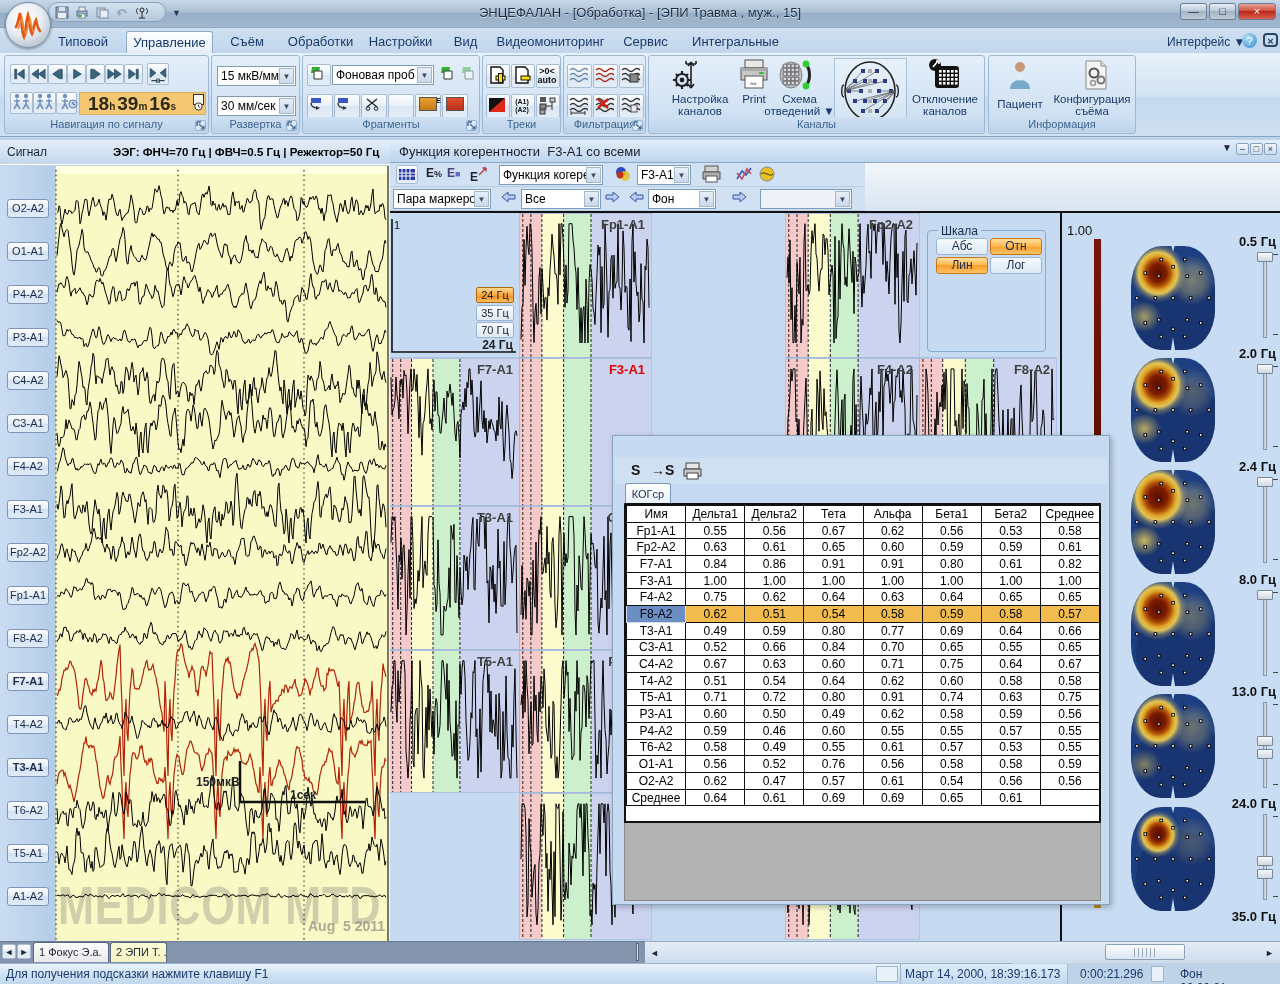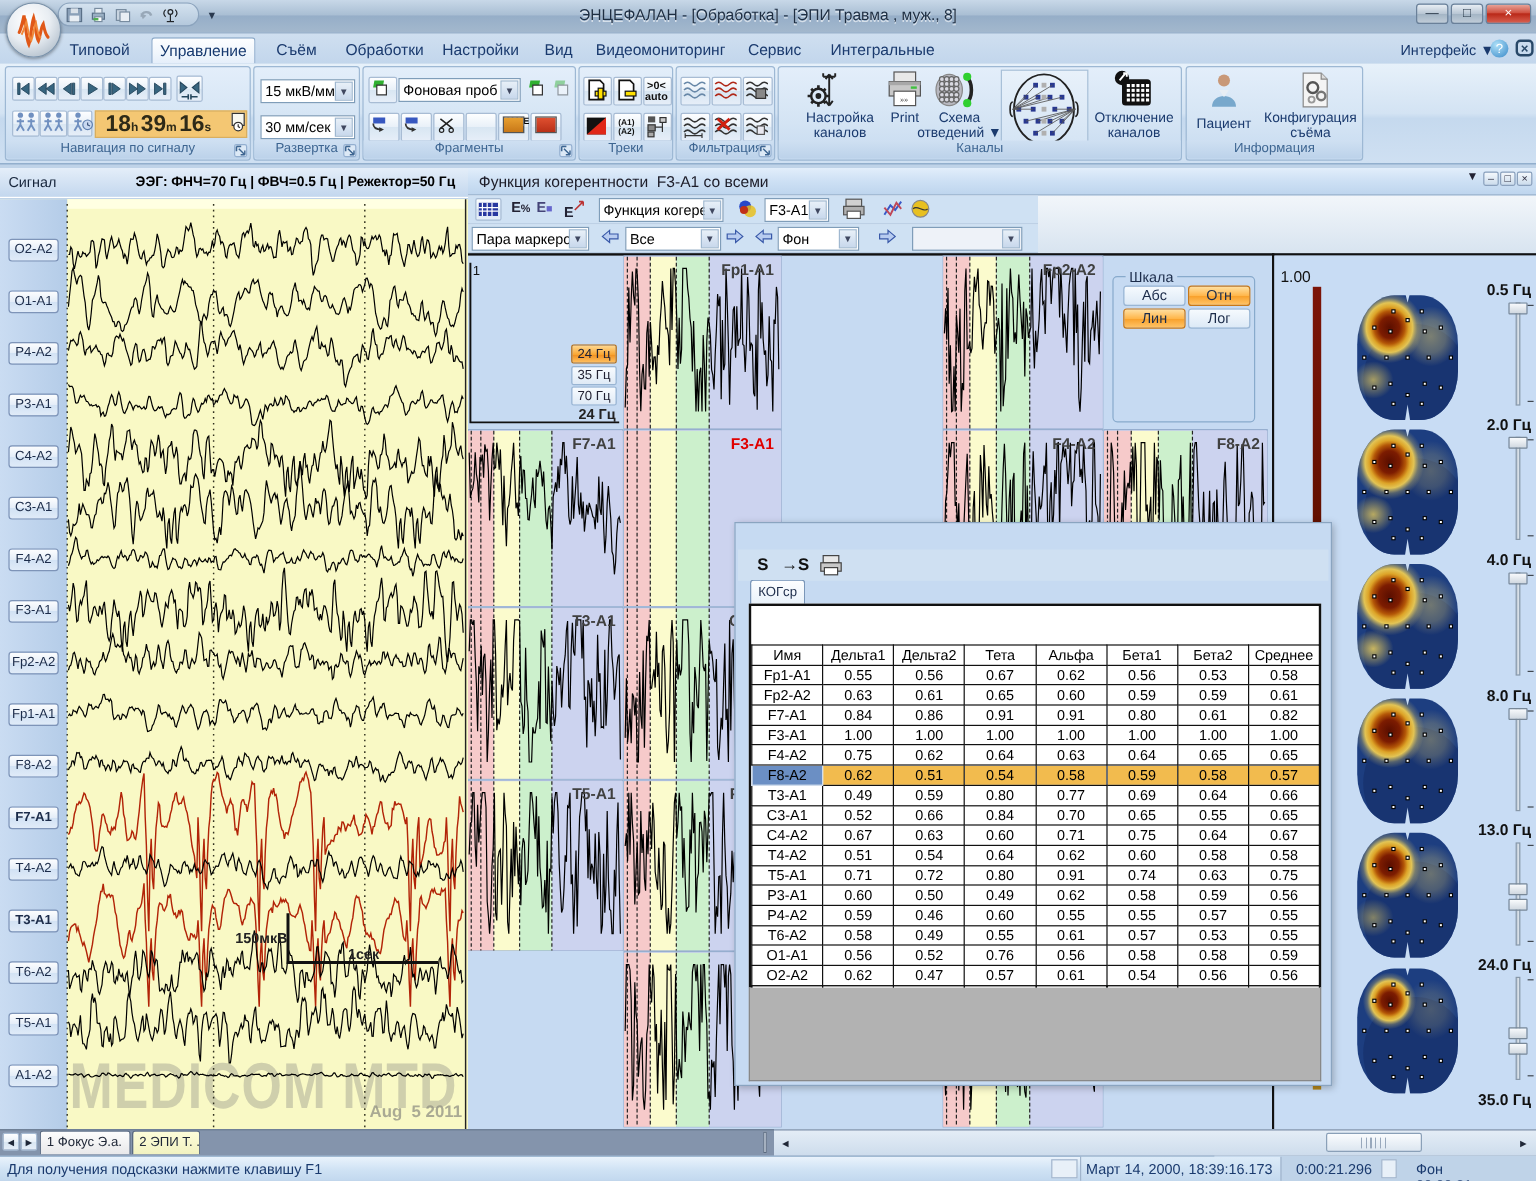--- a/index.html
+++ b/index.html
@@ -66,21 +66,21 @@
 #scalebox{position:absolute;left:537px;top:17px;width:119px;height:122px;border:1px solid #88aacc;border-radius:4px;}
 .sbtn{position:absolute;width:52px;height:17px;border:1px solid #9ab6d4;border-radius:3px;
  background:linear-gradient(#f6fafe,#dce9f6);font-size:12px;color:#1c2c4a;text-align:center;line-height:15px;}
 .sbtn.on{background:linear-gradient(#ffdfa0,#ffb64a 50%,#f89f28 50%,#ffc468);border-color:#c87818;}
 #tablewin{position:absolute;left:612px;top:435px;width:498px;height:470px;background:#c6daf2;
  border:1px solid #8aa4c0;box-shadow:2px 2px 6px rgba(0,0,0,.25);}
 #tabletitle{position:absolute;left:2px;top:2px;width:492px;height:20px;
  background:linear-gradient(#e6f0fb,#cadd F2);background:linear-gradient(#e6f0fb,#cfe2f5);
  font-size:12px;color:#3a3a42;line-height:20px;padding-left:8px;}
 #tabletools{position:absolute;left:2px;top:22px;width:492px;height:26px;background:#cfe0f2;font-size:14px;color:#111;}
-.cohtab{border-collapse:collapse;table-layout:fixed;width:474px;margin-top:32px;}
+.cohtab{border-collapse:collapse;table-layout:fixed;width:474px;}
 .cohtab td{border:1px solid #111;font-size:12px;color:#000;text-align:center;height:16.7px;padding:0;background:#fff;overflow:hidden;}
 .cohtab tr.sel td{background:#f2bb4e;}
 .cohtab tr.sel td.nm{background:#6b8fc4;border-color:#d0dcec;}
 #statusbar{position:absolute;left:0;top:963px;width:1012px;height:21px;
  background:linear-gradient(#eaf3fc,#cfe2f4 55%,#c2d8ee);border-top:1px solid #98b2cc;font-size:12px;color:#1a3a6e;padding-left:20px;}
 #bottomrow{position:absolute;left:0;top:941px;width:1280px;height:22px;background:#8494ac;}
 .btab{position:absolute;top:1px;height:20px;font-size:11px;color:#202838;padding:3px 4px 0 5px;white-space:nowrap;overflow:hidden;
  border:1px solid #5a6a80;border-bottom:none;border-radius:3px 3px 0 0;}
 .scrollarrow{font-size:9px;color:#202838;text-align:center;line-height:15px;}
 
@@ -111,21 +111,21 @@
   <svg class="qico" viewBox="0 0 14 13">
         <path d="M3 8 C3 3 10 3 11 7" fill="none" stroke="#98a8b8" stroke-width="2"></path>
         <path d="M2 5 L4 10 L7 7 Z" fill="#98a8b8"></path>
       </svg>
   <svg class="qico" viewBox="0 0 14 13">
         <circle cx="7" cy="4" r="2" fill="none" stroke="#202428"></circle>
         <path d="M7 6 L7 12 M4 12 L10 12 M3 2 C1 4 1 6 3 8 M11 2 C13 4 13 6 11 8" stroke="#202428" fill="none"></path>
       </svg>
  </div>
  <div style="position:absolute;left:172px;top:8px;font-size:9px;color:#2a3a50;">▼</div>
- <div id="wtitle">ЭНЦЕФАЛАН - [Обработка] - [ЭПИ Травма , муж., 8]</div>
+ <div id="wtitle">ЭНЦЕФАЛАН - [Обработка] - [ЭПИ Травма , муж., 15]</div>
  <div class="winbtn" style="left:1180px;width:27px;">—</div>
  <div class="winbtn" style="left:1209px;width:27px;">□</div>
  <div class="winbtn" id="btnclose" style="left:1238px;width:38px;">×</div>
 </div>
 <div id="apporb"><svg width="44" height="44" viewBox="0 0 44 44">
       <path d="M10 24 C12 20 13 14 14 10 C15 16 16 30 18 34 C20 28 20 18 22 12 C24 20 24 28 26 31 C28 26 28 20 30 17 C31 22 32 26 34 28" fill="none" stroke="#e05818" stroke-width="2.6" stroke-linecap="round"></path>
       <path d="M12 26 C14 22 15 18 16 15 C17 20 18 28 20 31 C22 26 22 20 24 16 C25 22 26 27 28 29" fill="none" stroke="#f08838" stroke-width="1.6"></path>
     </svg></div>
 <div id="tabrow">
  <div class="rtab" style="left:40px;width:86px;">Типовой</div>
@@ -1120,21 +1120,21 @@
       <rect x="1199.4" y="881.7" width="2.6" height="2.6" fill="#fff" stroke="#000" stroke-width="0.9"></rect>
       <rect x="1159.9" y="895.2" width="2.6" height="2.6" fill="#fff" stroke="#000" stroke-width="0.9"></rect>
       <rect x="1183.5" y="895.2" width="2.6" height="2.6" fill="#fff" stroke="#000" stroke-width="0.9"></rect>
       <rect x="1171.7" y="825.5" width="2.6" height="2.6" fill="#fff" stroke="#000" stroke-width="0.9"></rect>
       <rect x="1171.7" y="856.7" width="2.6" height="2.6" fill="#fff" stroke="#000" stroke-width="0.9"></rect>
       <rect x="1171.7" y="887.9" width="2.6" height="2.6" fill="#fff" stroke="#000" stroke-width="0.9"></rect>
     </svg>
 </div>
 <div class="freqlab" style="top:234px">0.5 Гц</div>
 <div class="freqlab" style="top:346px">2.0 Гц</div>
-<div class="freqlab" style="top:459px">4.0 Гц</div>
+<div class="freqlab" style="top:459px">2.4 Гц</div>
 <div class="freqlab" style="top:572px">8.0 Гц</div>
 <div class="freqlab" style="top:684px">13.0 Гц</div>
 <div class="freqlab" style="top:796px">24.0 Гц</div>
 <div class="freqlab" style="top:909px">35.0 Гц</div>
 <div class="sldtrack" style="left:1263px;top:252px;height:86px"></div>
 <div class="sldhandle" style="left:1257px;top:252px"></div>
 <div class="sldtick" style="left:1273px;top:254px"></div>
 <div class="sldtick" style="left:1273px;top:334px"></div>
 <div class="sldtrack" style="left:1263px;top:364px;height:86px"></div>
 <div class="sldhandle" style="left:1257px;top:364px"></div>

